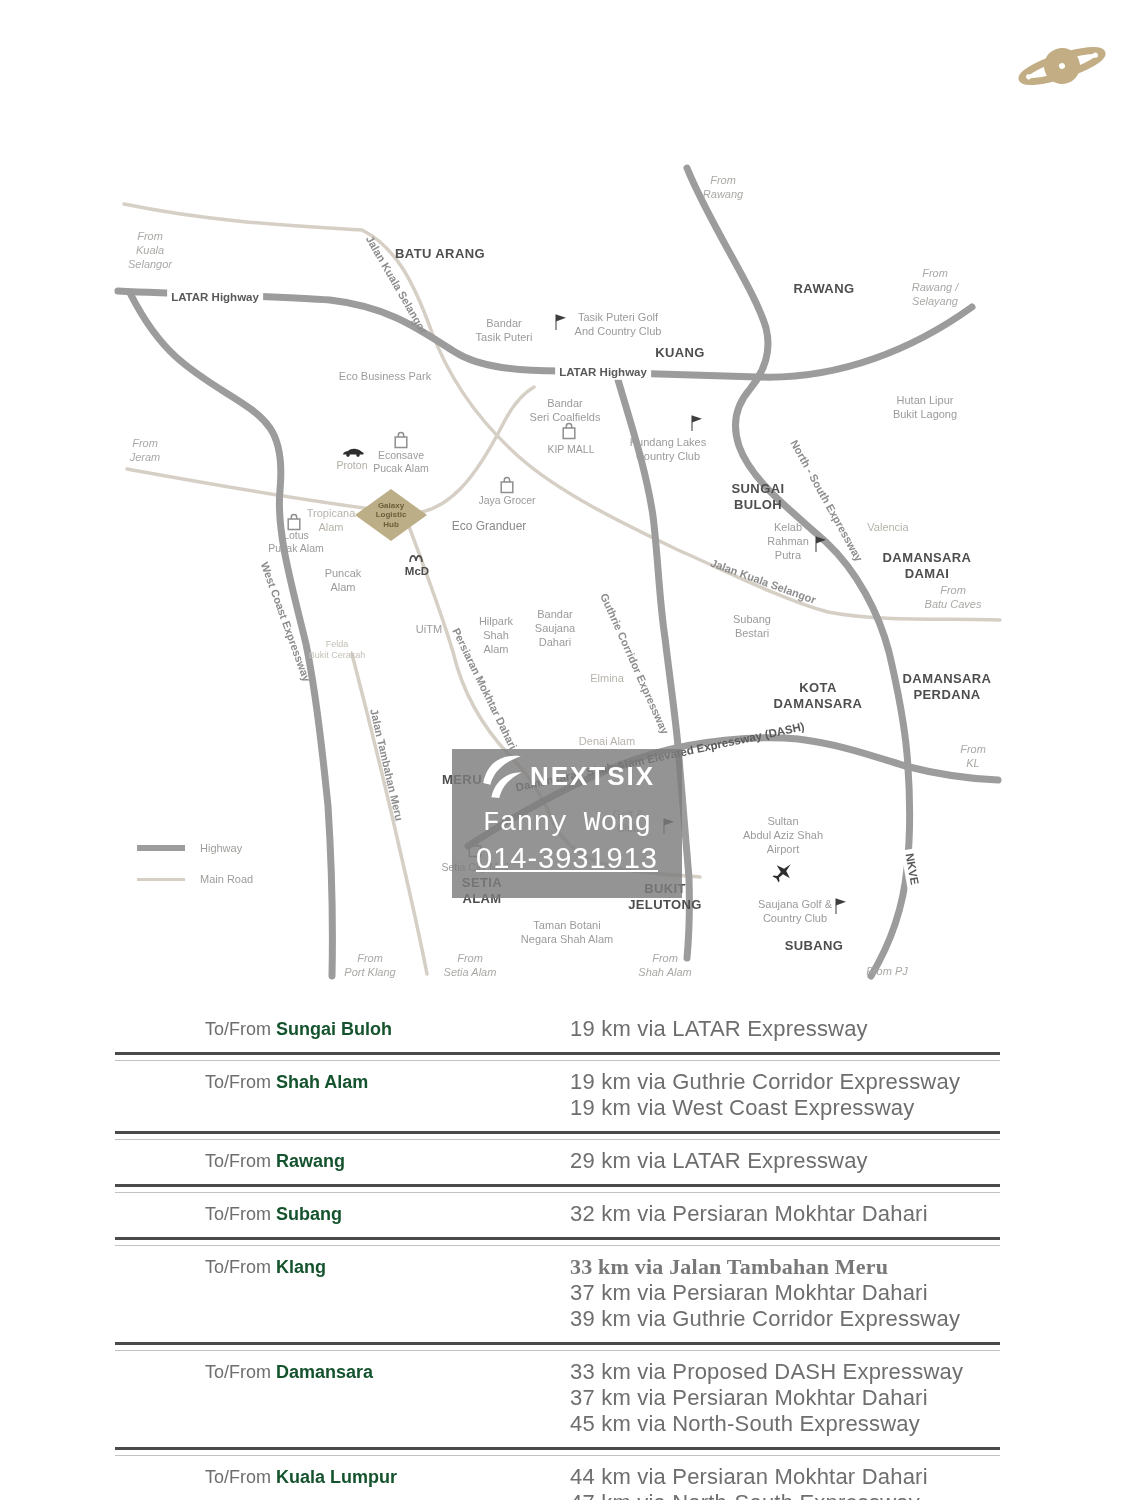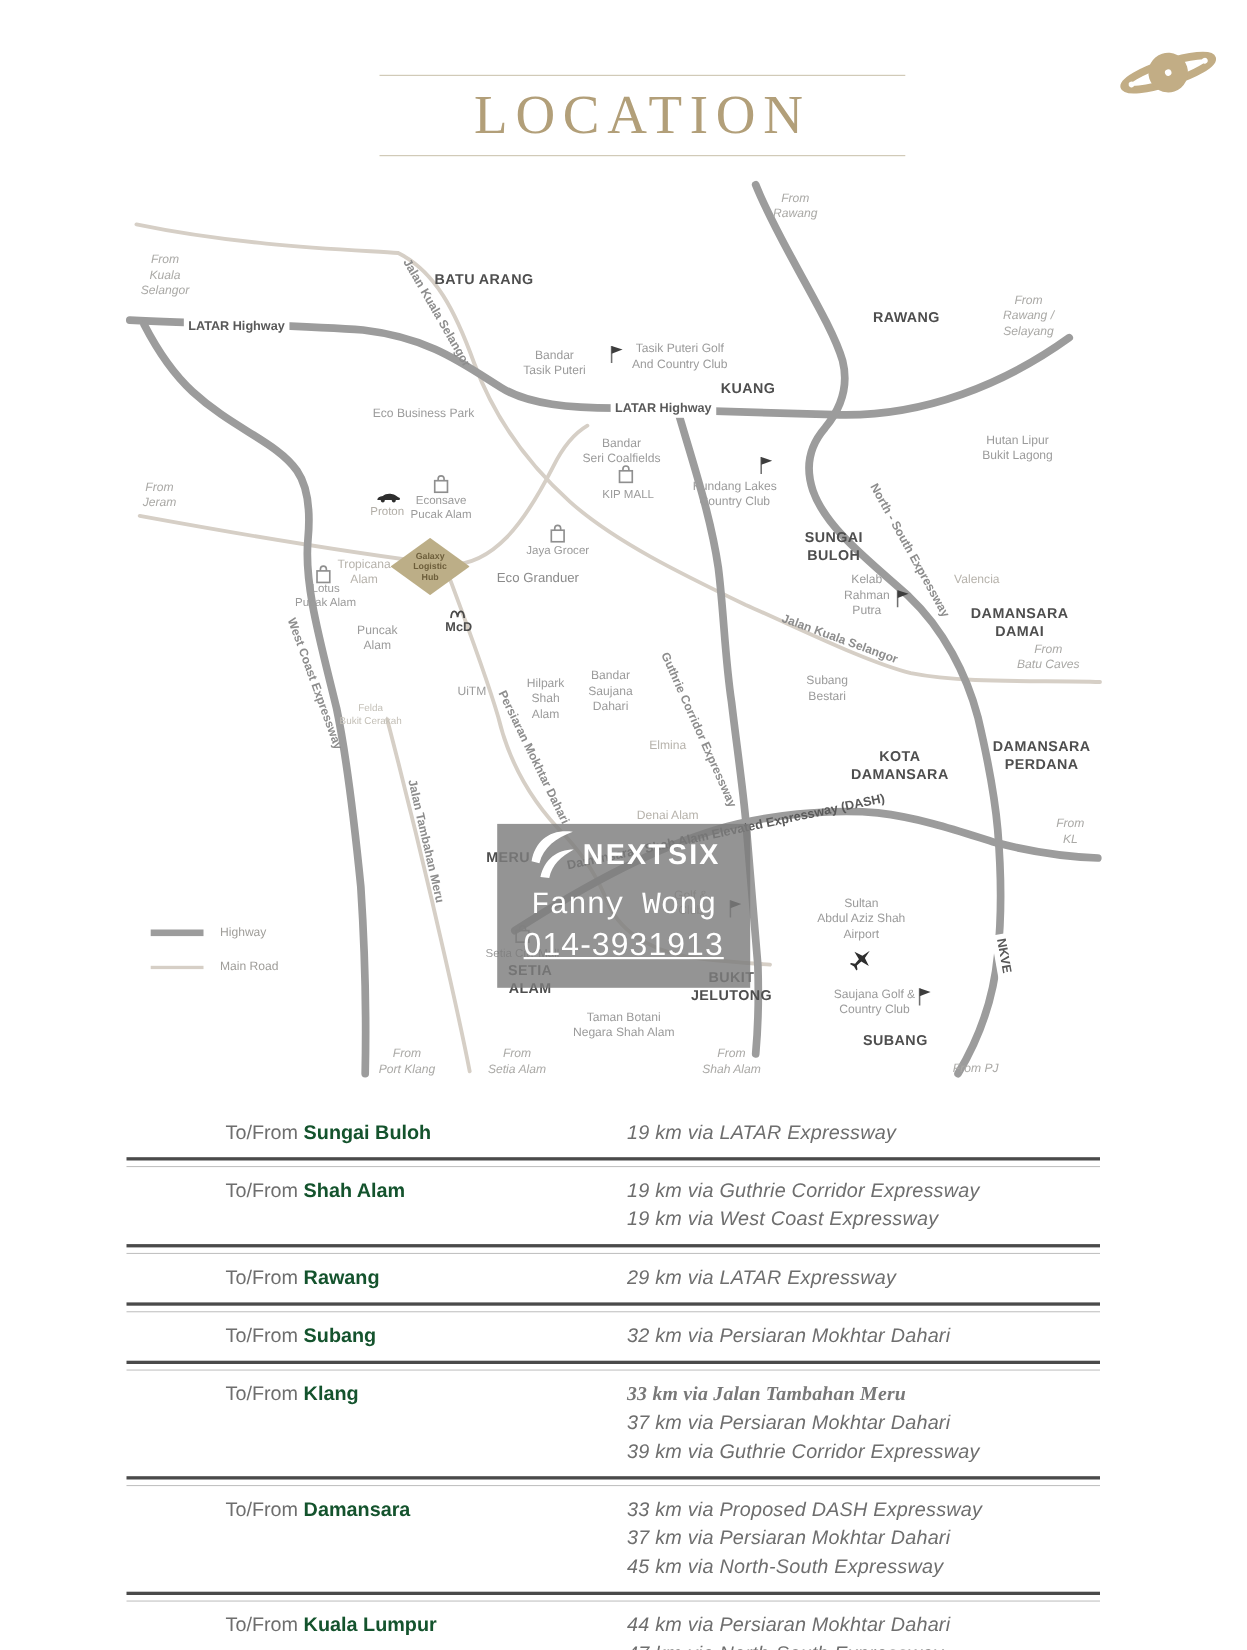--- a/index.html
+++ b/index.html
@@ -56,35 +56,30 @@
   .wm-brand{font-size:26px;font-weight:bold;letter-spacing:2px;}
   .wm-agent{font-size:28px;margin-bottom:4px;font-family:Liberation Mono, monospace;}
   .wm-phone{font-size:29px;letter-spacing:1px;text-decoration:underline;}
 
   
   .dtable{position:absolute;left:115px;top:1008px;width:885px;}
   .trow{display:flex;padding:8px 0 10px;}
   .tcell-left{width:455px;box-sizing:border-box;padding-left:90px;font-size:18px;
               line-height:26px;color:#6e6e6e;}
   .tdest{color:#14532d;font-weight:bold;}
-  .tcell-right{flex:1;font-size:18px;color:#6e6e6e;font-style:italic;}
+  .tcell-right{flex:1;font-size:22px;color:#6e6e6e;}
   .troute{line-height:26px;letter-spacing:.2px;}
   .route-serif{font-family:"Liberation Serif",serif;font-weight:600;color:#787878;}
   .tsep{height:5px;border-top:3px solid #4a4a4a;border-bottom:1px solid #c2c2c2;}
 </style>
 </head>
 <body>
 
 <div class="page">
 
-  <div class="title-block">
-    <div class="title-rule"></div>
-    <h1 class="page-title">LOCATION</h1>
-    <div class="title-rule"></div>
-  </div>
 
   <span class="saturn">
     <svg width="96" height="80" viewBox="0 0 96 80">
       <g transform="rotate(-18 48 40)">
         <ellipse cx="48" cy="40" rx="42" ry="9" fill="none" stroke="#c2ad85" stroke-width="7"></ellipse>
         <circle cx="48" cy="40" r="18" fill="#c2ad85"></circle>
         <circle cx="48" cy="40" r="3" fill="#ffffff"></circle>
         <circle cx="13" cy="40" r="2.6" fill="#ffffff"></circle>
         <circle cx="83" cy="40" r="2.6" fill="#ffffff"></circle>
       </g>

